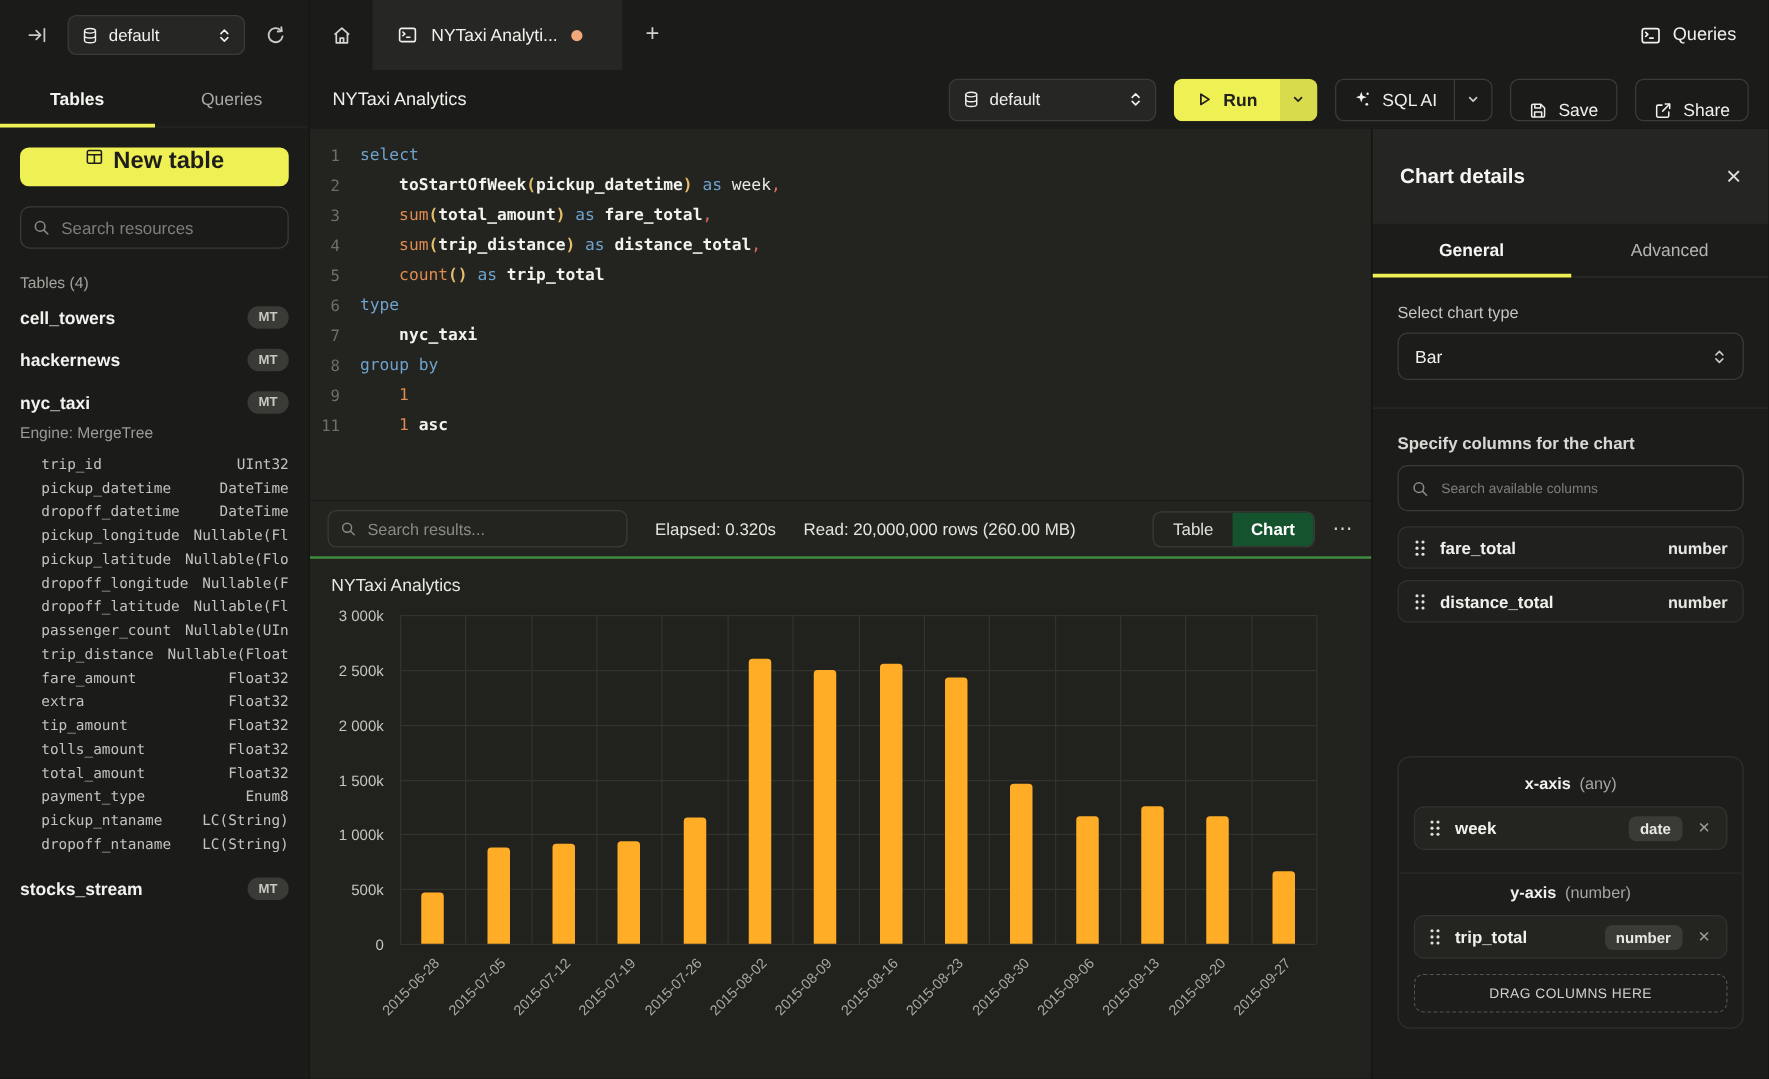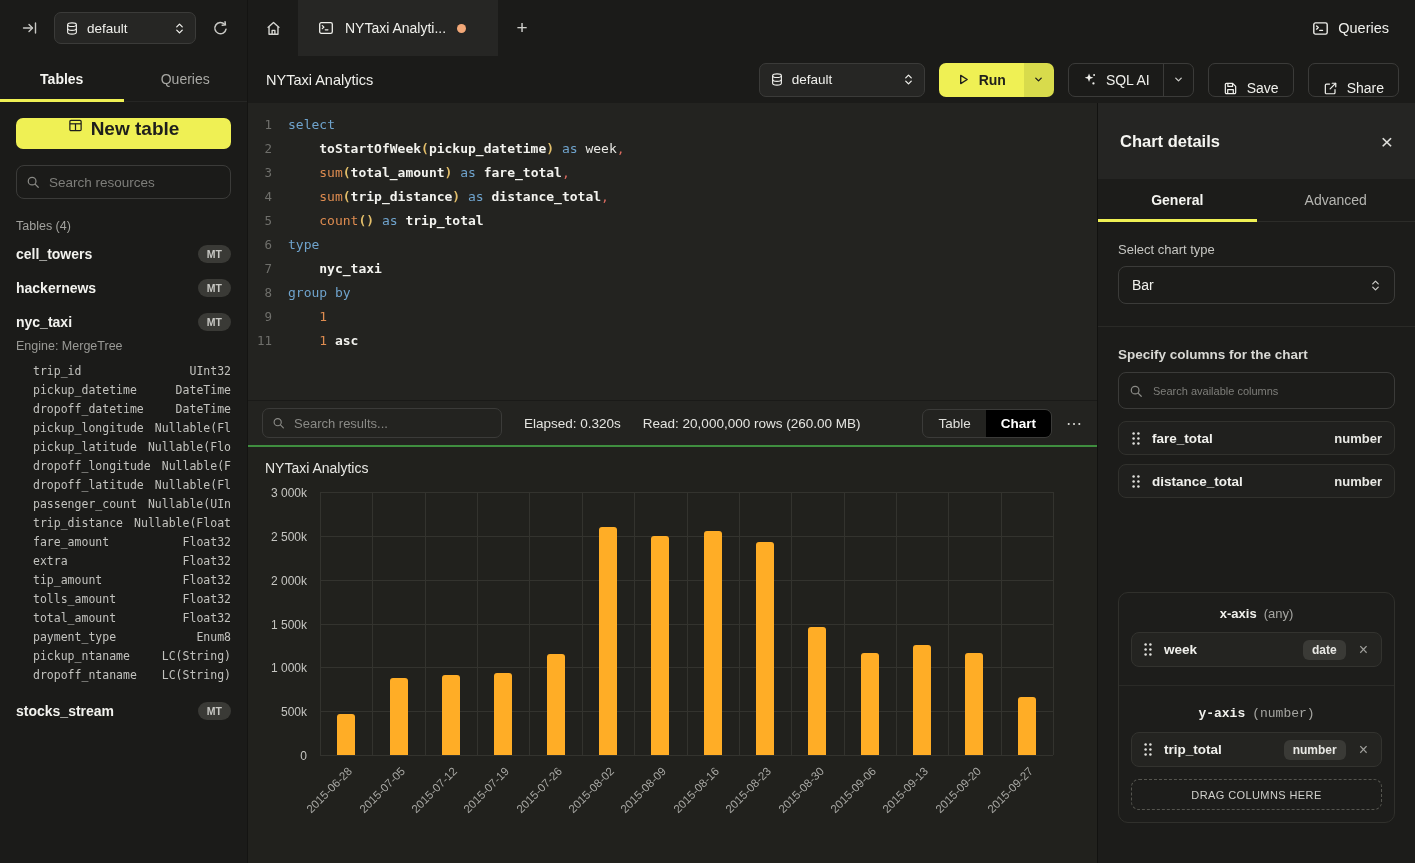--- a/index.html
+++ b/index.html
@@ -76,21 +76,21 @@
   
   .results-bar { height:45px; flex:none; display:flex; align-items:center; gap:22px; padding:0 14px; background:#232320; border-top:1px solid #1A1A18; }
   .results-search { position:relative; width:240px; flex:none; }
   .results-search svg { position:absolute; left:10px; top:50%; transform:translateY(-50%); color:#8A8A86; }
   .results-search input { width:100%; height:30px; background:transparent; border:1px solid #3B3B39; border-radius:7px; padding:0 10px 0 31px; color:#F0F0EC; font-size:13px; font-family:"Liberation Sans",sans-serif; }
   .results-search input::placeholder { color:#8A8A86; }
   .stat { font-size:13.5px; color:#E4E4E0; white-space:nowrap; }
   .rb-right { margin-left:auto; display:flex; align-items:center; gap:14px; }
   .seg-toggle { display:flex; border:1px solid #3B3B39; border-radius:7px; overflow:hidden; }
   .seg { padding:6px 15px; font-size:13.5px; border:none; background:transparent; color:#E0E0DC; cursor:pointer; }
-  .seg.active { background:#000000; color:#FFFFFF; font-weight:600; }
+  .seg.active { background:#14532d; color:#FFFFFF; font-weight:600; }
   .more-btn { background:none; border:none; color:#D0D0CC; font-size:16px; letter-spacing:1px; cursor:pointer; }
 
   
   .chart-section { flex:1; min-height:0; background:#21211D; border-top:2px solid #3F8E3F; position:relative; overflow:hidden; }
   .chart-title { position:absolute; top:13px; left:17px; font-size:14px; color:#E8E8E4; }
   .plot-wrap { position:absolute; left:72px; right:44px; top:45px; height:263px; }
   .plot { position:absolute; inset:0; }
   .gl-h { position:absolute; left:0; right:0; height:1px; background:#33332E; }
   .gl-v { position:absolute; top:0; bottom:0; width:1px; background:#33332E; }
   .bar { position:absolute; bottom:0; width:18px; transform:translateX(-50%); border-radius:3px 3px 0 0; }
@@ -125,21 +125,21 @@
 
   .axis-card { margin-top:auto; border:1px solid #30302C; border-radius:10px; background:#1D1D1B; padding:13px 12px 12px; }
   .axis-head { text-align:center; font-size:13px; }
   .axis-head .ax { font-weight:700; color:#F0F0EC; }
   .axis-head .hint { color:#A5A5A1; margin-left:7px; }
   .axis-chip { margin-top:11px; height:35px; display:flex; align-items:center; gap:11px; padding:0 11px; border:1px solid #33332F; border-radius:8px; background:#242421; cursor:grab; }
   .axis-chip .cname { font-size:13.5px; font-weight:600; color:#F0F0EC; flex:1; }
   .type-badge { background:#3A3A36; color:#E8E8E4; font-size:12px; font-weight:600; padding:3px 9px; border-radius:6px; }
   .chip-x { background:none; border:none; color:#A0A09C; font-size:16px; line-height:1; cursor:pointer; padding:2px; }
   .axis-card .card-divider { margin:18px -12px 0; border-top:1px solid #2A2A27; }
-  .axis-head.second { margin-top:20px;font-family:Liberation Mono, monospace; }
+  .axis-head.second { margin-top:7px; }
   .drop-zone { margin-top:12px; height:31px; border:1px dashed #55554F; border-radius:8px; display:flex; align-items:center; justify-content:center; font-size:11px; font-weight:400; letter-spacing:.4px; color:#D0D0CC; }
 
   svg { display:block; }
 </style>
 </head>
 <body>
 
 <div class="app">
 
   <header class="topbar">

